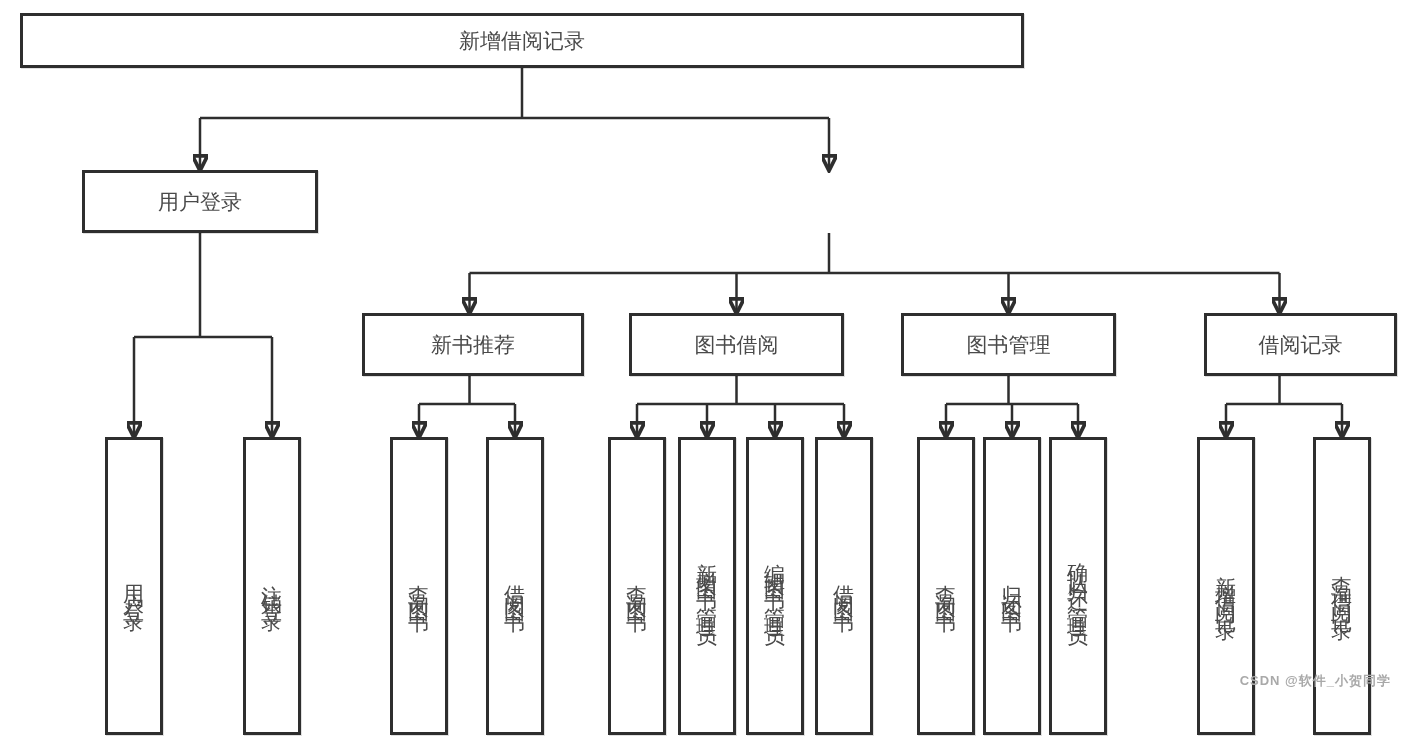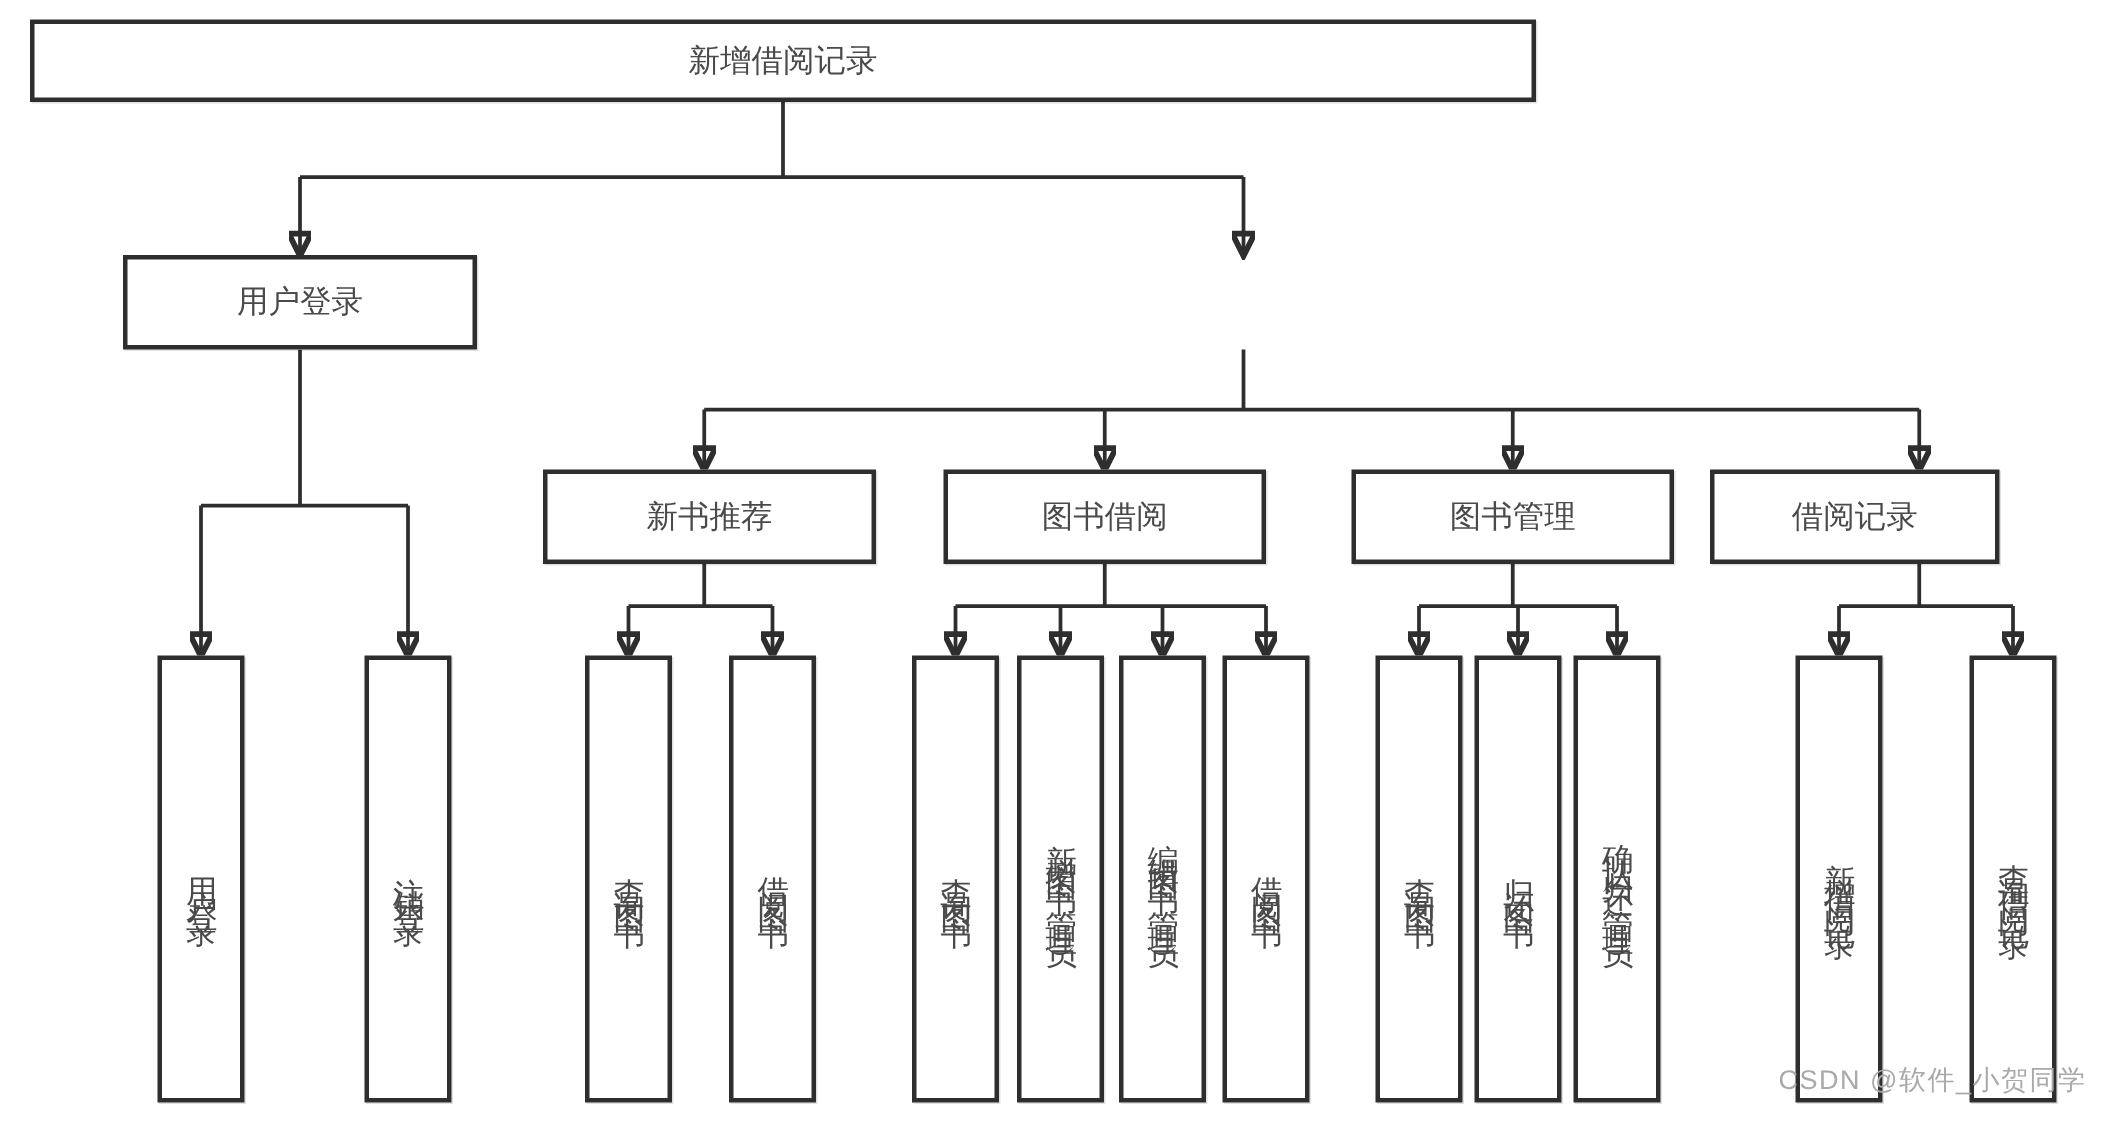--- a/index.html
+++ b/index.html
@@ -41,25 +41,26 @@
   }
   .leaf .vtext {
     writing-mode: vertical-rl;
     text-orientation: mixed;
     letter-spacing: 9px;
     white-space: nowrap;
   }
   .watermark {
     position: absolute;
     right: 14px;
-    top: 708px;
-    font-size: 18px;
+    top: 672px;
+    font-size: 13px;
     color: var(--watermark);
     letter-spacing: 1px;
     z-index: 5;
+    font-weight: bold;
   }
 </style>
 </head>
 <body>
 
 <div class="canvas">
 
   <svg class="wires" width="1405" height="747" viewBox="0 0 1405 747" aria-hidden="true">
     <defs>
       <marker id="arw" viewBox="0 0 10 10" refX="9.5" refY="5" markerWidth="20" markerHeight="15" markerUnits="userSpaceOnUse" orient="auto">
@@ -111,21 +112,21 @@
 
   <div class="box" style="left:362px; top:313px; width:222px; height:63px">
     <span>新书推荐</span>
   </div>
   <div class="box" style="left:629px; top:313px; width:215px; height:63px">
     <span>图书借阅</span>
   </div>
   <div class="box" style="left:901px; top:313px; width:215px; height:63px">
     <span>图书管理</span>
   </div>
-  <div class="box" style="left:1140px; top:313px; width:193px; height:63px">
+  <div class="box" style="left:1204px; top:313px; width:193px; height:63px">
     <span>借阅记录</span>
   </div>
 
   <div class="box leaf" style="left:105px; top:437px; width:58px; height:298px">
     <span class="vtext">用户登录</span>
   </div>
   <div class="box leaf" style="left:243px; top:437px; width:58px; height:298px">
     <span class="vtext">注销登录</span>
   </div>
 

